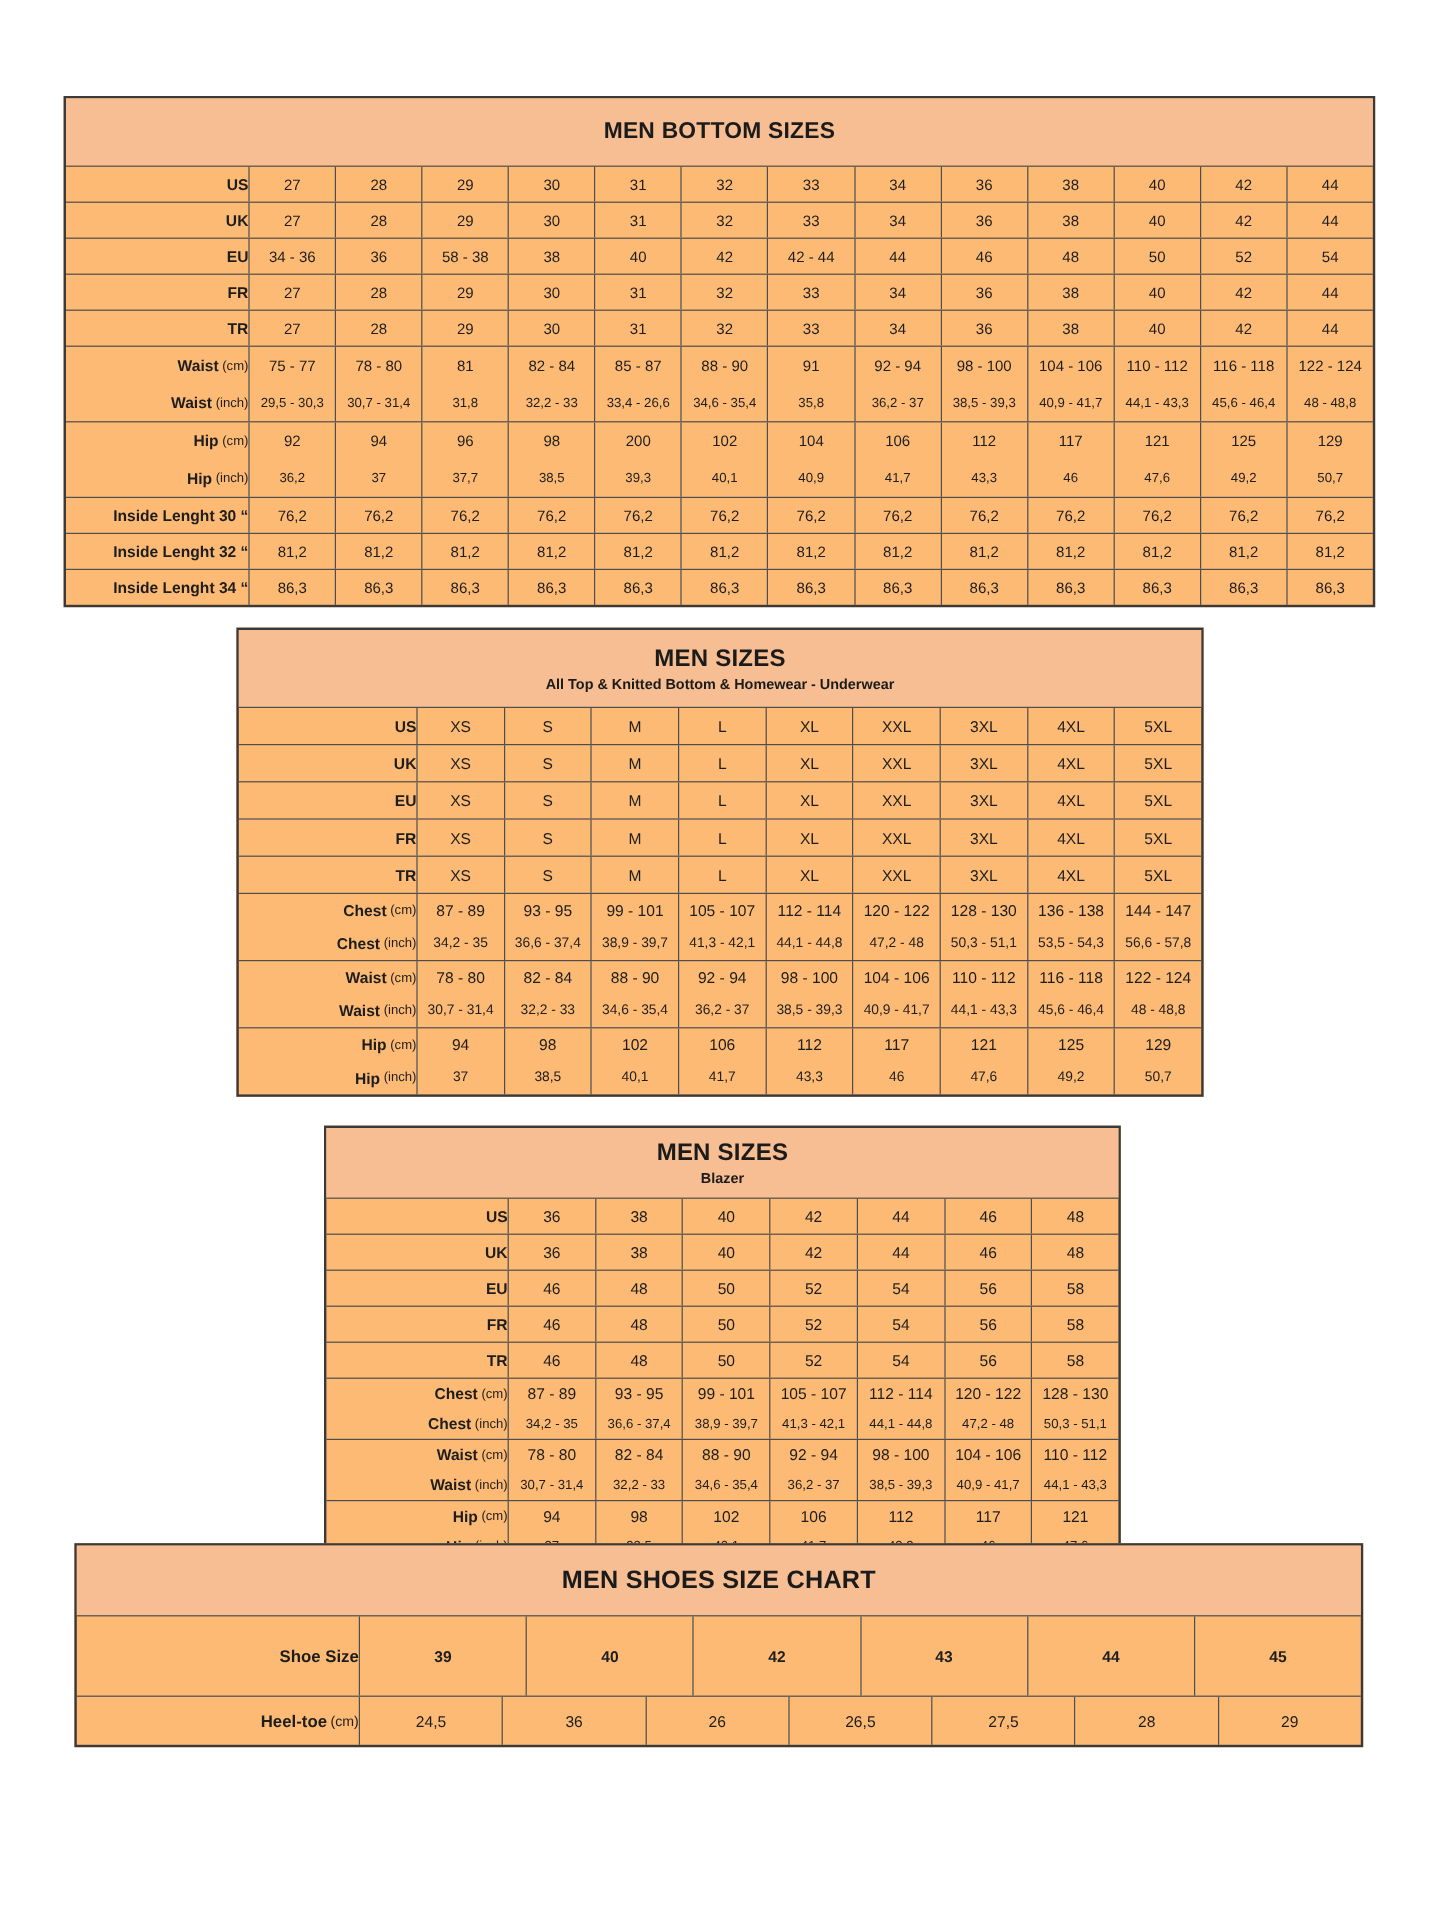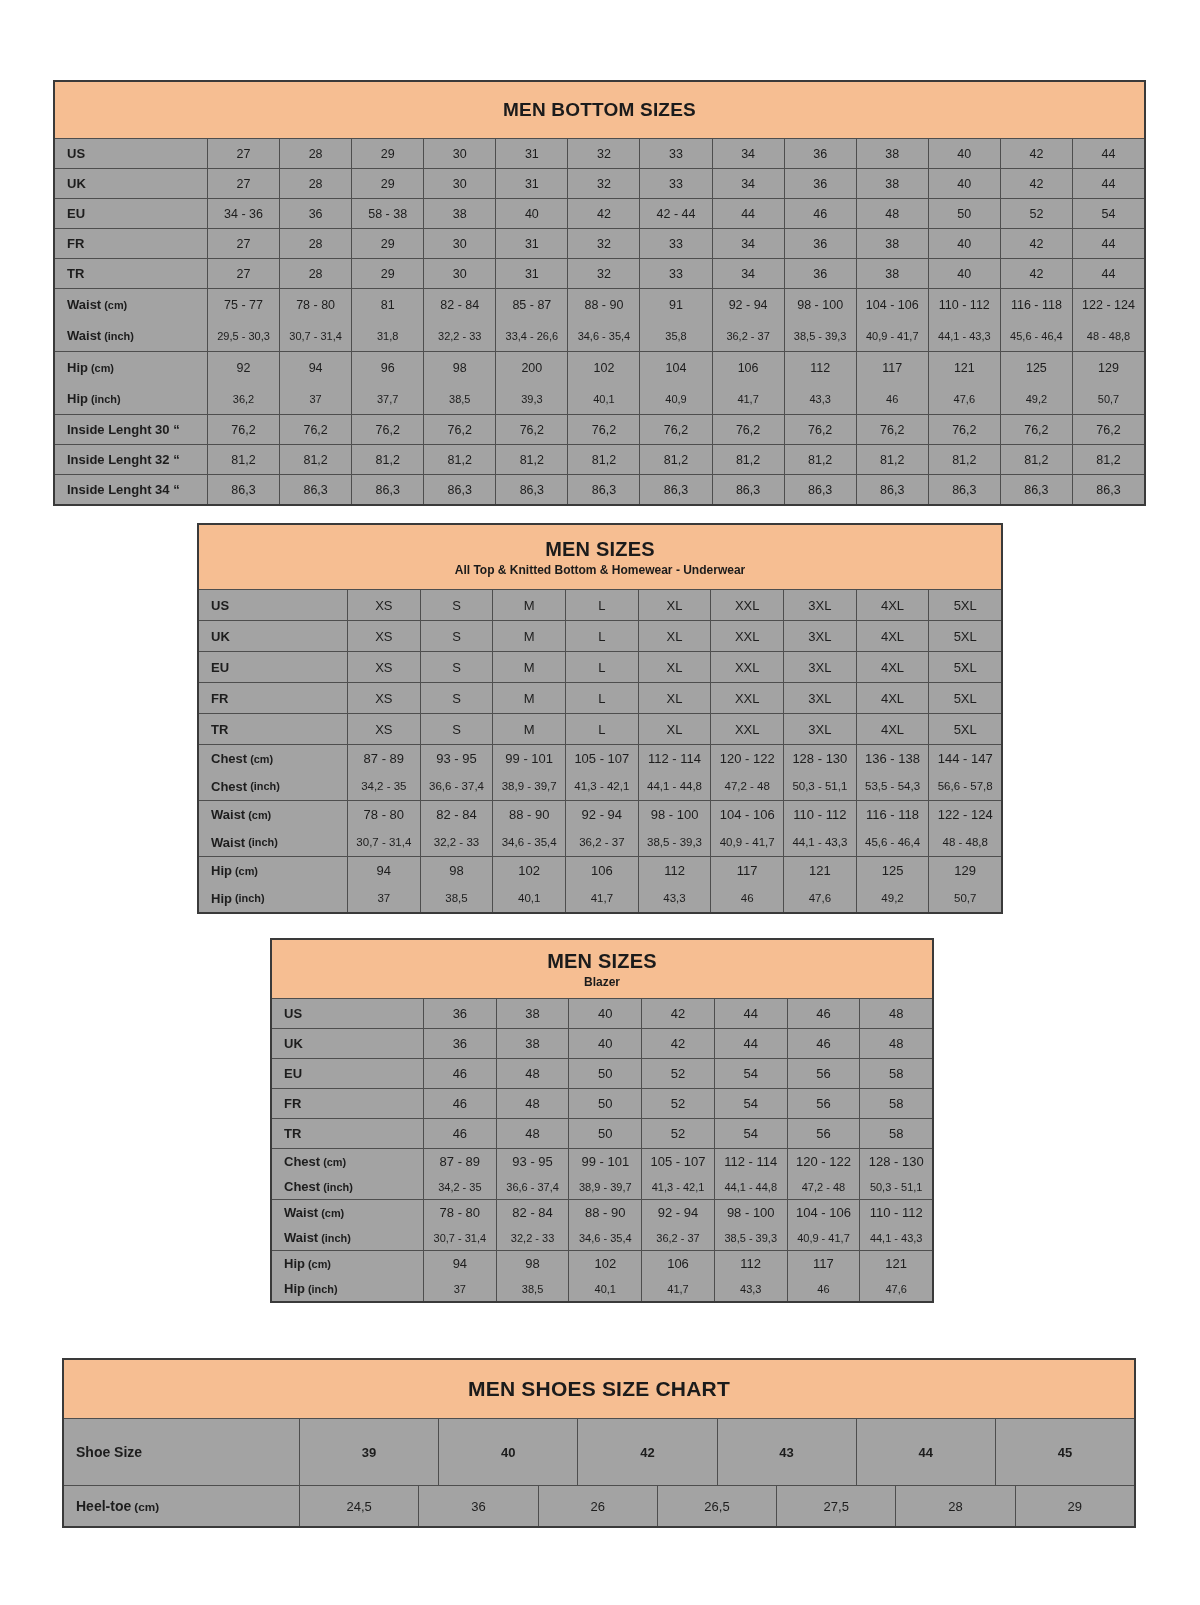--- a/index.html
+++ b/index.html
@@ -1,44 +1,44 @@
 <!DOCTYPE html>
 <html><head>
 <meta charset="utf-8">
 <style>
   html,body{margin:0;padding:0;background:#ffffff;}
   .page{position:relative;width:1200px;height:1605px;background:#ffffff;
         font-family:"Liberation Sans","DejaVu Sans",sans-serif;color:#1d1d1d;overflow:hidden;}
 
-  .size-table{position:absolute;box-sizing:border-box;background:#a3a3a3;border:2px solid #3a3a3a;}
+  .size-table{position:absolute;box-sizing:border-box;background:#fdba74;border:2px solid #3a3a3a;}
   .thead{height:var(--head-h);background:var(--peach,#F6BE92);display:flex;flex-direction:column;
          justify-content:center;align-items:center;}
   .ttitle{font-weight:bold;font-size:var(--title-size);letter-spacing:0.2px;color:#1b1b1b;}
   .tsubtitle{font-weight:bold;font-size:12px;margin-top:2px;color:#1b1b1b;}
 
   .trow{display:flex;border-top:1.5px solid #4e4e4e;}
   .cell{flex:1 1 0;display:flex;flex-direction:column;justify-content:center;box-sizing:border-box;min-width:0;}
   .cell + .cell{border-left:1.5px solid #4e4e4e;}
-  .label-cell{flex:0 0 var(--label-w);align-items:flex-start;padding-left:12px;}
+  .label-cell{flex:0 0 var(--label-w);align-items:flex-end;padding-left:12px;}
   .line{display:flex;align-items:center;justify-content:center;box-sizing:border-box;}
   .lab-line{justify-content:flex-start;}
   .r-single .line{height:var(--rs);}
   .r-double .line{height:var(--rd);}
   .val-line{width:100%;font-size:var(--val-size);text-align:center;white-space:nowrap;}
   .val-line.small{font-size:var(--small-size);}
   .lab{font-weight:bold;font-size:var(--lab-size);white-space:nowrap;}
-  .unit{font-weight:bold;font-size:calc(var(--lab-size) * 0.84);margin-left:3px;white-space:nowrap;}
+  .unit{font-weight:normal;font-size:calc(var(--lab-size) * 0.84);margin-left:3px;white-space:nowrap;}
 
   .t1{left:53px;top:80px;width:1093px;--head-h:56px;--label-w:152px;--rs:29px;--rd:31px;
       --title-size:19px;--lab-size:13px;--val-size:12.5px;--small-size:11px;}
   .t2{left:197px;top:523px;width:806px;--head-h:64px;--label-w:148px;--rs:30px;--rd:27.5px;
       --title-size:20px;--lab-size:13px;--val-size:13px;--small-size:11.5px;}
   .t3{left:270px;top:938px;width:664px;--head-h:58px;--label-w:151px;--rs:29px;--rd:25px;
       --title-size:20px;--lab-size:13px;--val-size:13px;--small-size:11px;}
-  .t4{left:62px;top:1358px;width:1074px;--head-h:58px;--label-w:235px;--rs:40px;
+  .t4{left:62px;top:1286px;width:1074px;--head-h:58px;--label-w:235px;--rs:40px;
       --title-size:21px;--lab-size:14px;--val-size:13px;--small-size:12px;}
   .t4 .row-0 .line{height:66px;}
   .t4 .row-0 .val-line{font-weight:bold;}
 </style>
 </head>
 <body>
 
 <div class="page">
 
   <section class="size-table t1">

